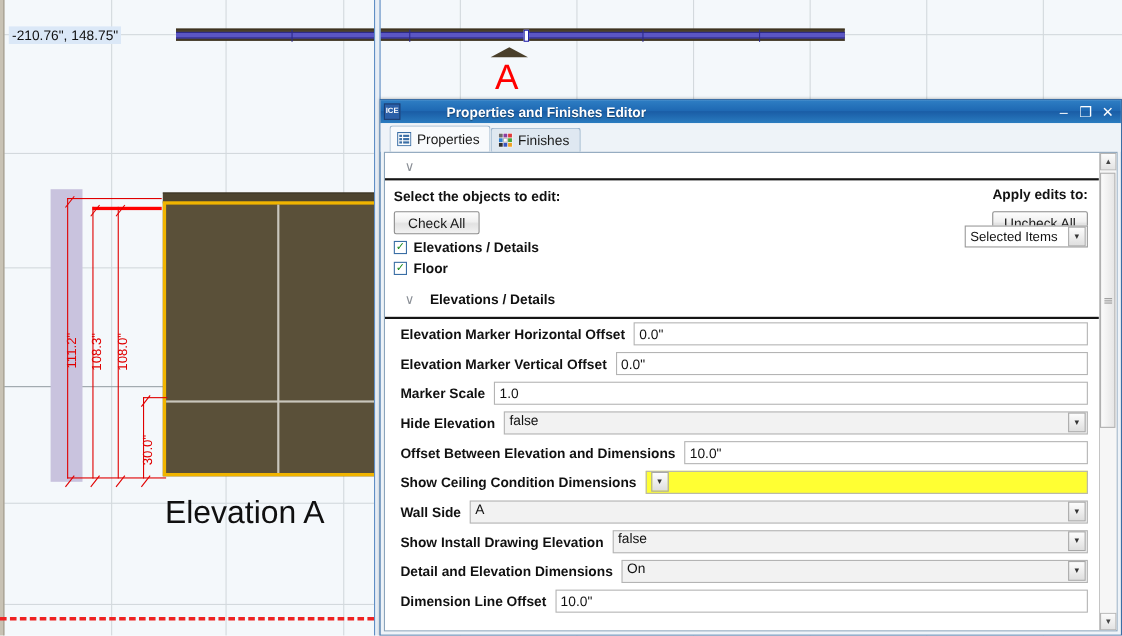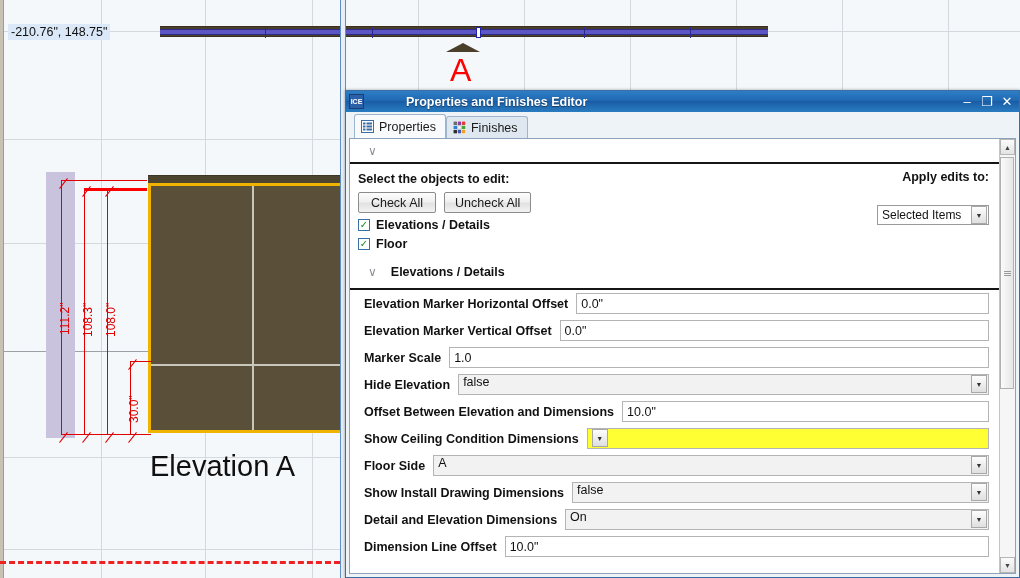--- a/index.html
+++ b/index.html
@@ -344,21 +344,21 @@
   .combo-arrow {
     width: 16px; height: 18px;
     background: linear-gradient(to bottom,#fdfdfd,#dfdfdf);
     border: 1px solid #a8a8a8;
     display: flex; align-items: center; justify-content: center;
     font-size: 7px; color: #333;
     margin-right: 1px;
     flex: none;
   }
 
-  .btnrow { margin-top: 6px; display: flex; gap: 8px; }
+  .btnrow { margin-top: 6px; display: flex; gap: 8px; justify-content: space-between; }
   .btn {
     height: 21px;
     min-width: 78px;
     padding: 0 10px;
     border: 1px solid #8c8c8c;
     border-radius: 2px;
     background: linear-gradient(to bottom,#fdfdfd 0%, #f0f0f0 45%, #e2e2e2 55%, #f2f2f2 100%);
     font-size: 12.5px;
     color: #1a1a1a;
     font-family: "Liberation Sans", sans-serif;
@@ -646,28 +646,28 @@
                 <span>10.0"</span>
               </div>
             </div>
             <div class="field-row">
               <div class="field-label">Show Ceiling Condition Dimensions</div>
               <div class="field-combo highlight">
                 <span class="combo-arrow">▼</span>
               </div>
             </div>
             <div class="field-row">
-              <div class="field-label">Floor Side</div>
+              <div class="field-label">Wall Side</div>
               <div class="field-combo">
                 <span class="cv">A</span>
                 <span class="combo-arrow">▼</span>
               </div>
             </div>
             <div class="field-row">
-              <div class="field-label">Show Install Drawing Dimensions</div>
+              <div class="field-label">Show Install Drawing Elevation</div>
               <div class="field-combo">
                 <span class="cv">false</span>
                 <span class="combo-arrow">▼</span>
               </div>
             </div>
             <div class="field-row">
               <div class="field-label">Detail and Elevation Dimensions</div>
               <div class="field-combo">
                 <span class="cv">On</span>
                 <span class="combo-arrow">▼</span>

